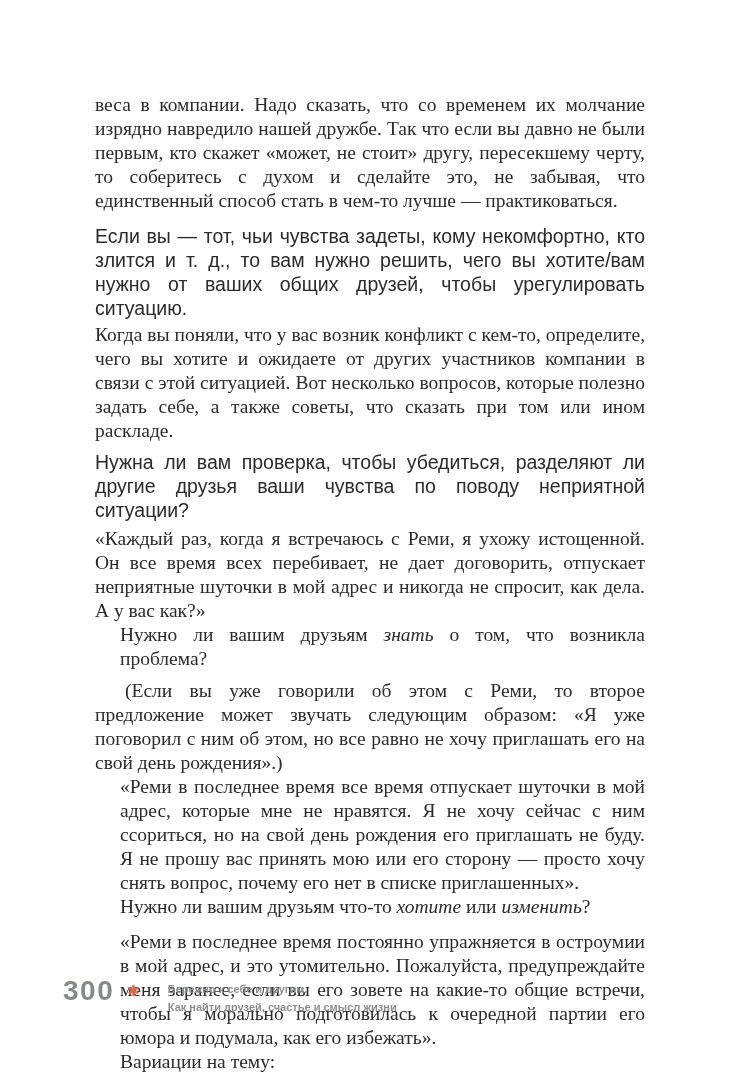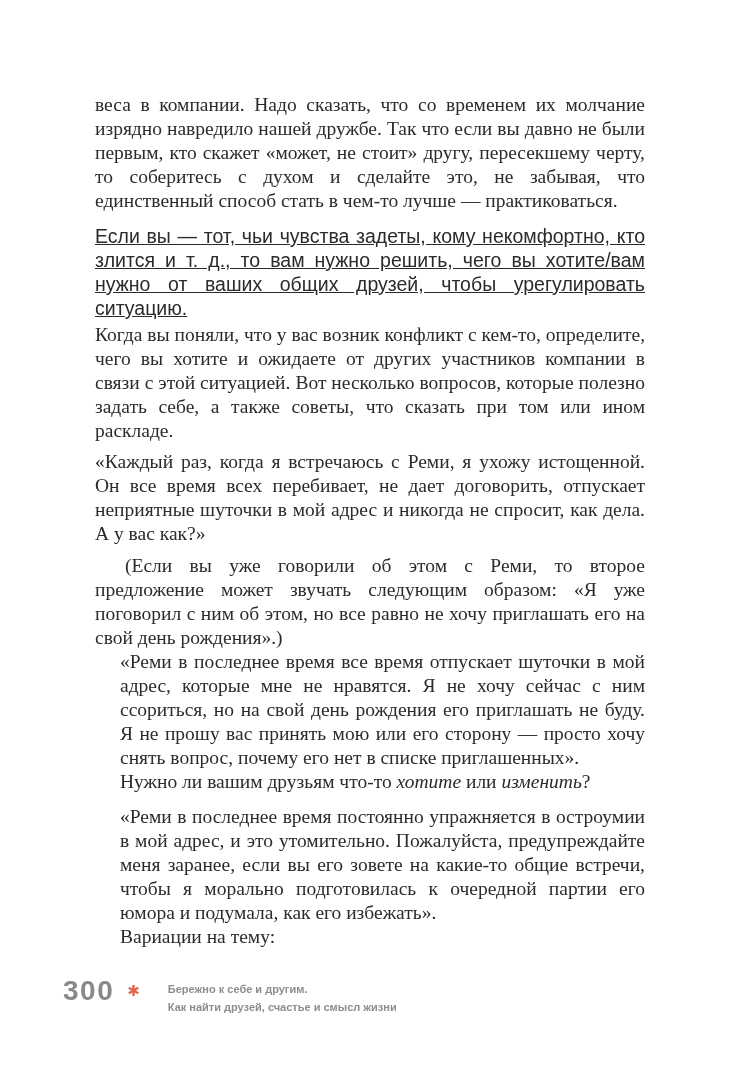--- a/index.html
+++ b/index.html
@@ -23,21 +23,21 @@
     text-align:justify;
     text-align-last:left;
     font-weight:400;
   }
   .lead, .heading {
     font-family:"Liberation Sans", sans-serif;
     font-weight:700;
     color:#3b3b3d;
     font-size:17.5px;
   }
-  .lead { line-height:27px;text-decoration:underline; }
+  .lead { line-height:27px; }
   .heading { line-height:25px; }
   .indent { margin-left:25px !important; }
   .first-indent { text-indent:30px; }
   .mb-a { margin-bottom:11px !important; }
   .mb-b { margin-bottom:3px !important; }
   .mb-c { margin-bottom:7px !important; }
   .mb-d { margin-bottom:5px !important; }
   .mt-a { margin-top:8px !important; }
   .mt-b { margin-top:11px !important; }
   .content i { font-style:italic; }
@@ -70,21 +70,23 @@
   }
 </style>
 </head>
 <body>
 
 <div class="page">
   <div class="content">
     <p class="body mb-a">веса в компании. Надо сказать, что со временем их молчание изрядно навредило нашей дружбе. Так что если вы давно не были первым, кто скажет «может, не стоит» другу, пересекшему черту, то соберитесь с духом и сделайте это, не забывая, что единственный способ стать в чем-то лучше — практиковаться.</p>
     <p class="lead mb-b">Если вы — тот, чьи чувства задеты, кому некомфортно, кто злится и т. д., то вам нужно решить, чего вы хотите/вам нужно от ваших общих друзей, чтобы урегулировать ситуацию.</p>
     <p class="body mb-c">Когда вы поняли, что у вас возник конфликт с кем-то, определите, чего вы хотите и ожидаете от других участников компании в связи с этой ситуацией. Вот несколько вопросов, которые полезно задать себе, а также советы, что сказать при том или ином раскладе.</p>
+    <h2 class="heading mb-d">Нужна ли вам проверка, чтобы убедиться, разделяют ли другие друзья ваши чувства по поводу неприятной ситуации?</h2>
     <p class="body">«Каждый раз, когда я встречаюсь с Реми, я ухожу истощенной. Он все время всех перебивает, не дает договорить, отпускает неприятные шуточки в мой адрес и никогда не спросит, как дела. А у вас как?»</p>
+    <p class="body indent"><span>Нужно ли вашим друзьям </span><i>знать</i><span> о том, что возникла проблема?</span></p>
     <p class="body first-indent mt-a">(Если вы уже говорили об этом с Реми, то второе предложение может звучать следующим образом: «Я уже поговорил с ним об этом, но все равно не хочу приглашать его на свой день рождения».)</p>
     <p class="body indent">«Реми в последнее время все время отпускает шуточки в мой адрес, которые мне не нравятся. Я не хочу сейчас с ним ссориться, но на свой день рождения его приглашать не буду. Я не прошу вас принять мою или его сторону — просто хочу снять вопрос, почему его нет в списке приглашенных».</p>
     <p class="body indent"><span>Нужно ли вашим друзьям что-то </span><i>хотите</i><span> или </span><i>изменить</i><span>?</span></p>
     <p class="body indent mt-b">«Реми в последнее время постоянно упражняется в остроумии в мой адрес, и это утомительно. Пожалуйста, предупреждайте меня заранее, если вы его зовете на какие-то общие встречи, чтобы я морально подготовилась к очередной партии его юмора и подумала, как его избежать».</p>
     <p class="body indent">Вариации на тему:</p>
   </div>
 
   <div class="footer">
     <span class="page-num">300</span>
     <span class="asterisk" style="color: rgb(226, 102, 74);">✱</span>

